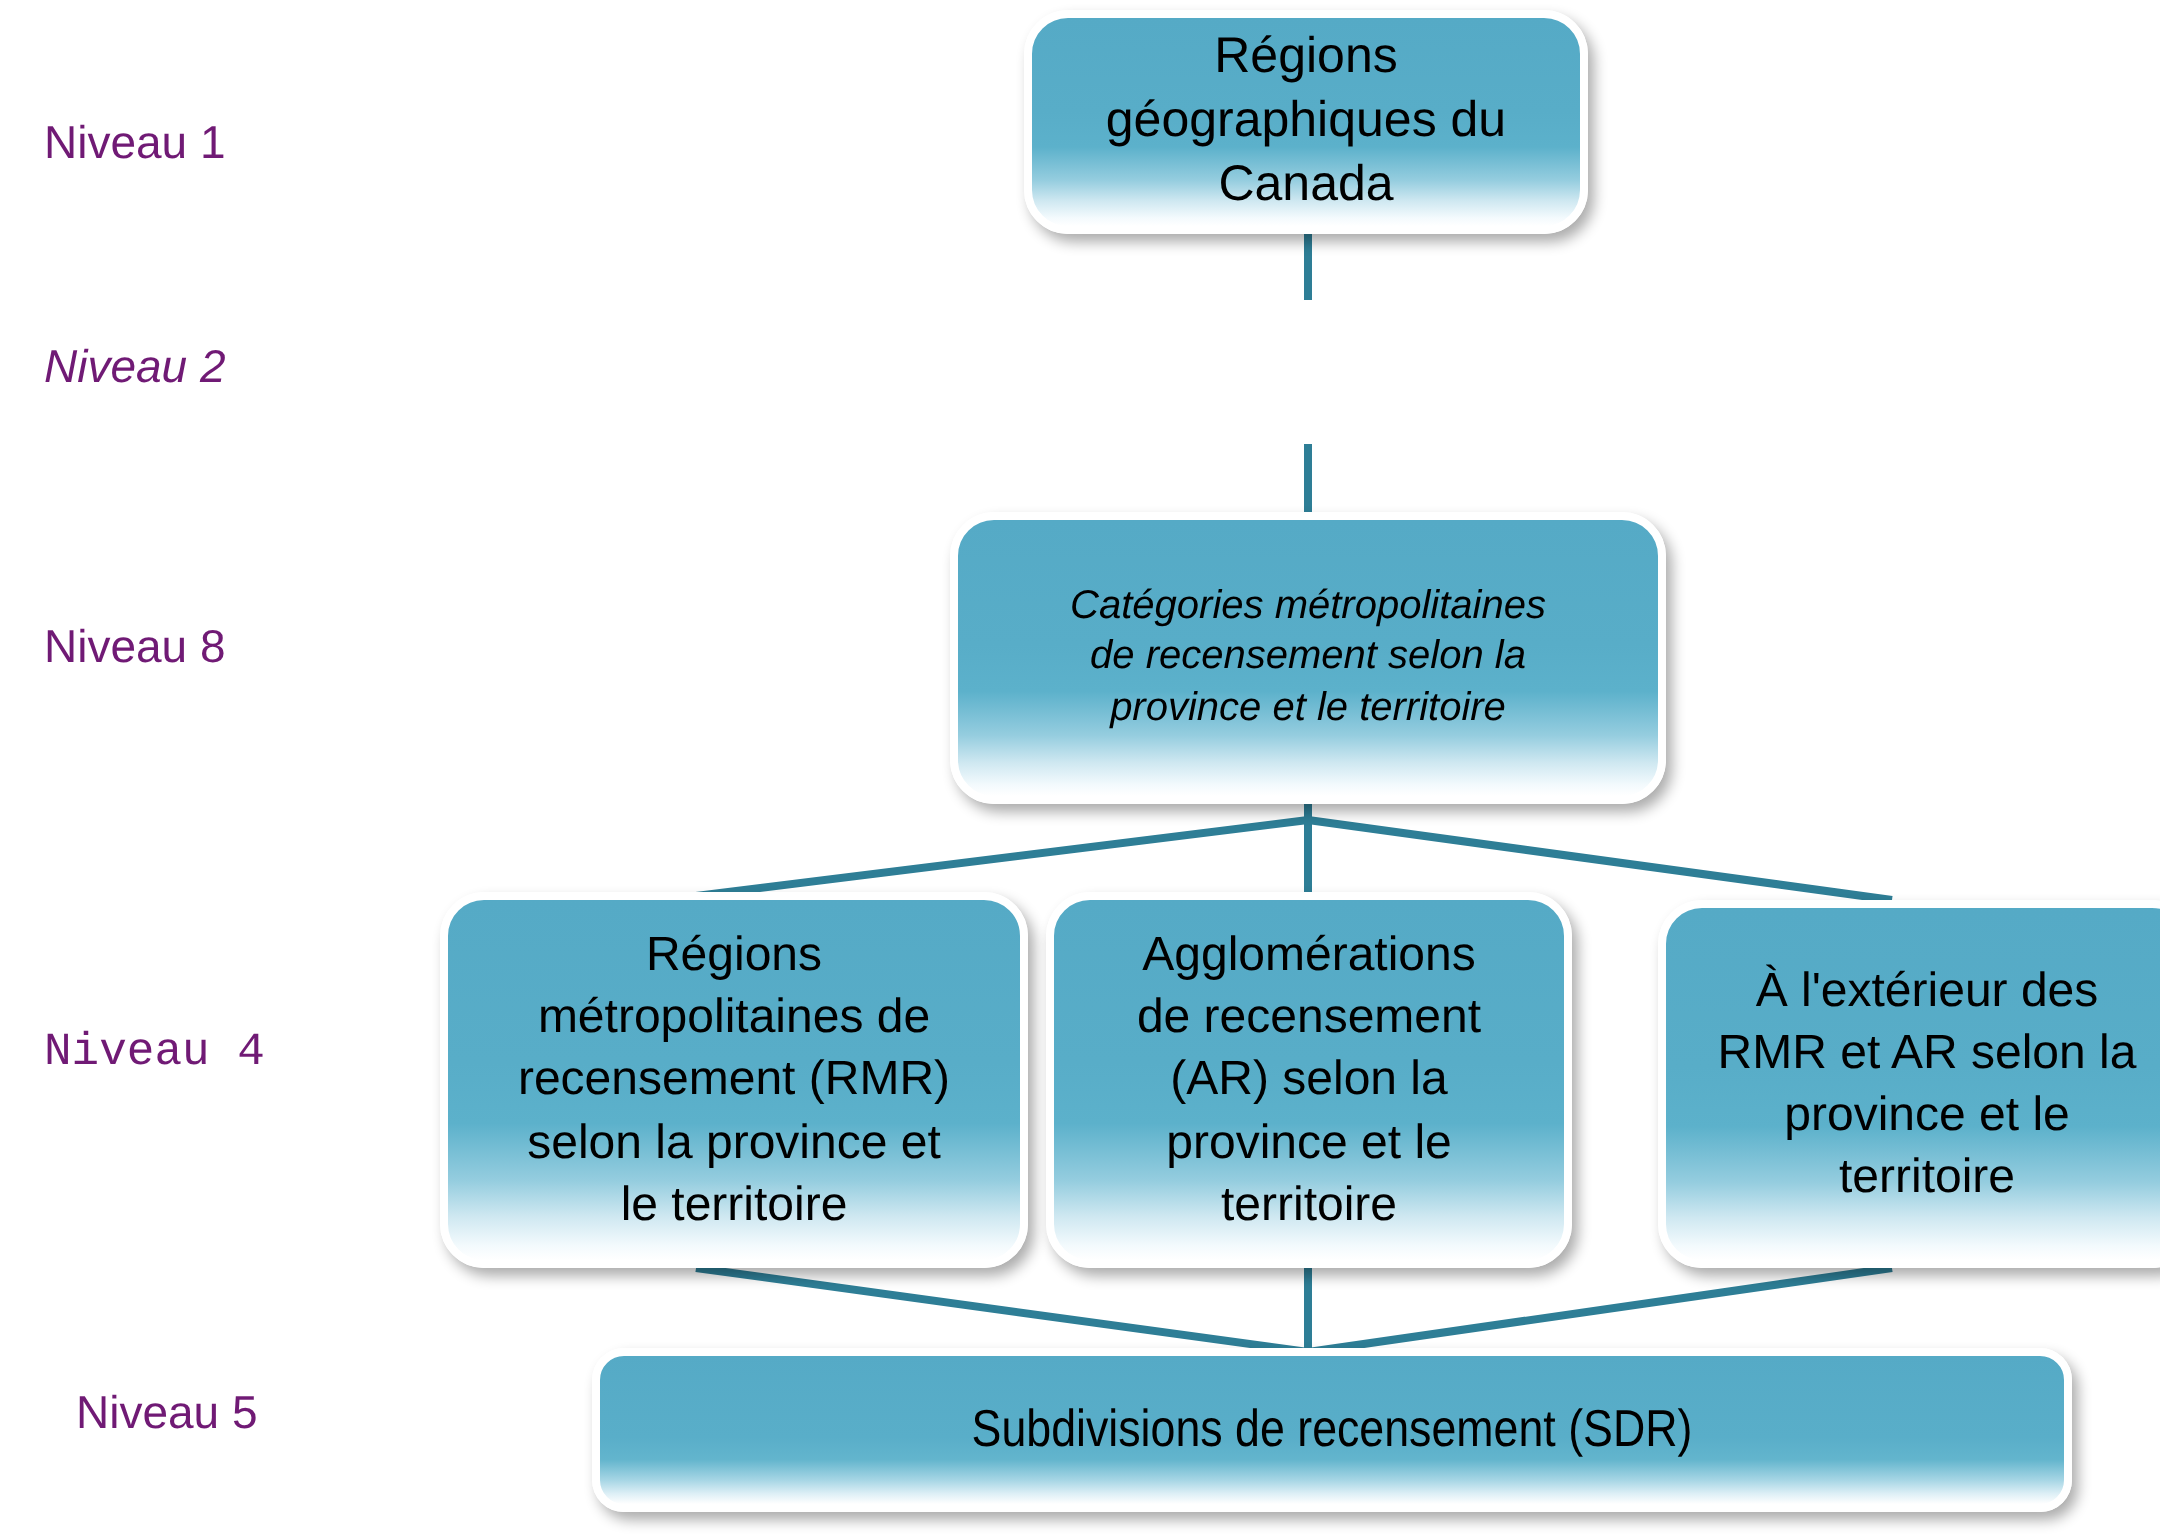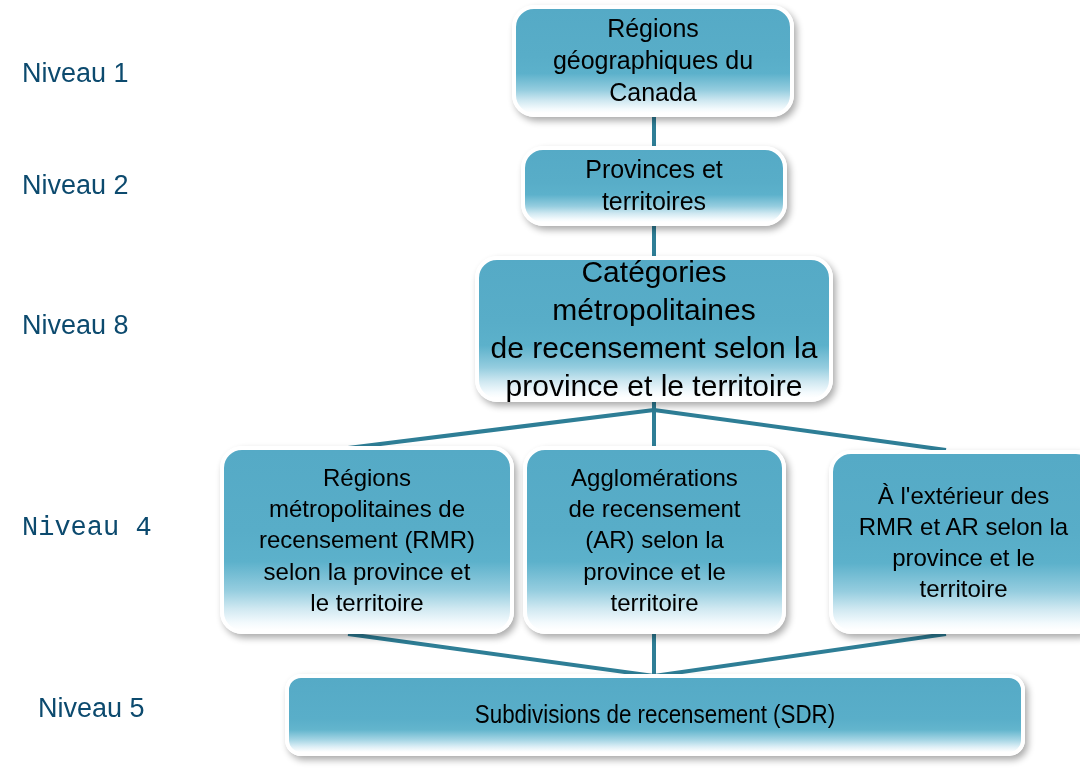--- a/index.html
+++ b/index.html
@@ -27,23 +27,23 @@
     top: 0;
     width: 1080px;
     height: 768px;
     z-index: 1;
   }
 
   
   .level-label {
     position: absolute;
     z-index: 3;
-    font-size: 27px;
+    font-size: 23px;
     line-height: 1;
-    color: #0c4a6e;
+    color: #701a75;
     white-space: nowrap;
     text-align: right;
   }
 
   
   .node {
     position: absolute;
     z-index: 2;
     box-sizing: border-box;
     border: 4px solid #ffffff;
@@ -69,21 +69,21 @@
     padding: 0 6px;
     box-sizing: border-box;
     font-size: 25px;
     line-height: 1.27;
     white-space: pre-line;
   }
 
   
   #node-l1 .node-text { font-size: 25px; }
   #node-l2 .node-text { font-size: 25px; }
-  #node-l3 .node-text { font-size: 30px; }
+  #node-l3 .node-text { font-size: 20px; font-style: italic; }
   #node-l4a .node-text,
   #node-l4b .node-text,
   #node-l4c .node-text { font-size: 24px; line-height: 1.3; }
   #node-l5  { border-radius: 16px; }
   #node-l5 .node-text {
     font-size: 26px;
     transform: scaleX(0.86);
     letter-spacing: 0px;
   }
 
@@ -112,35 +112,31 @@
     <line x1="654" y1="410" x2="348" y2="448" stroke="#2E7E96" stroke-width="4"></line>
     <line x1="654" y1="400" x2="654" y2="452" stroke="#2E7E96" stroke-width="4"></line>
     <line x1="654" y1="410" x2="946" y2="450" stroke="#2E7E96" stroke-width="4"></line>
 
     <line x1="348" y1="634" x2="654" y2="676" stroke="#2E7E96" stroke-width="4"></line>
     <line x1="654" y1="628" x2="654" y2="678" stroke="#2E7E96" stroke-width="4"></line>
     <line x1="946" y1="634" x2="654" y2="676" stroke="#2E7E96" stroke-width="4"></line>
   </svg>
 
   <div class="level-label" style="left:22px; top:60px;">Niveau 1</div>
-  <div class="level-label" style="left:22px; top:172px;">Niveau 2</div>
+  <div class="level-label" style="left:22px; top:172px;font-style:italic;">Niveau 2</div>
   <div class="level-label" style="left:22px; top:312px;">Niveau 8</div>
   <div class="level-label" style="left:22px; top:515px;font-family:Liberation Mono, monospace;">Niveau 4</div>
   <div class="level-label" style="left:22px; top:695px;margin-left:16px;">Niveau 5</div>
 
   <div class="node" id="node-l1" style="left:512px; top:5px; width:282px; height:112px;">
     <span class="node-text">Régions
 géographiques du
 Canada</span>
   </div>
 
-  <div class="node" id="node-l2" style="left:521px; top:146px; width:266px; height:80px;">
-    <span class="node-text">Provinces et
-territoires</span>
-  </div>
 
   <div class="node" id="node-l3" style="left:475px; top:256px; width:358px; height:146px;">
     <span class="node-text">Catégories métropolitaines
 de recensement selon la
 province et le territoire</span>
   </div>
 
   <div class="node" id="node-l4a" style="left:220px; top:446px; width:294px; height:188px;">
     <span class="node-text">Régions
 métropolitaines de
@@ -157,17 +153,17 @@
 territoire</span>
   </div>
 
   <div class="node" id="node-l4c" style="left:793px; top:450px; width:269px; height:184px;margin-left:36px;">
     <span class="node-text">À l'extérieur des
 RMR et AR selon la
 province et le
 territoire</span>
   </div>
 
-  <div class="node" id="node-l5" style="left:285px; top:674px; width:740px; height:82px;">
+  <div class="node" id="node-l5" style="left:296px; top:674px; width:740px; height:82px;">
     <span class="node-text">Subdivisions de recensement (SDR)</span>
   </div>
 
 </div>
 
 </body></html>

